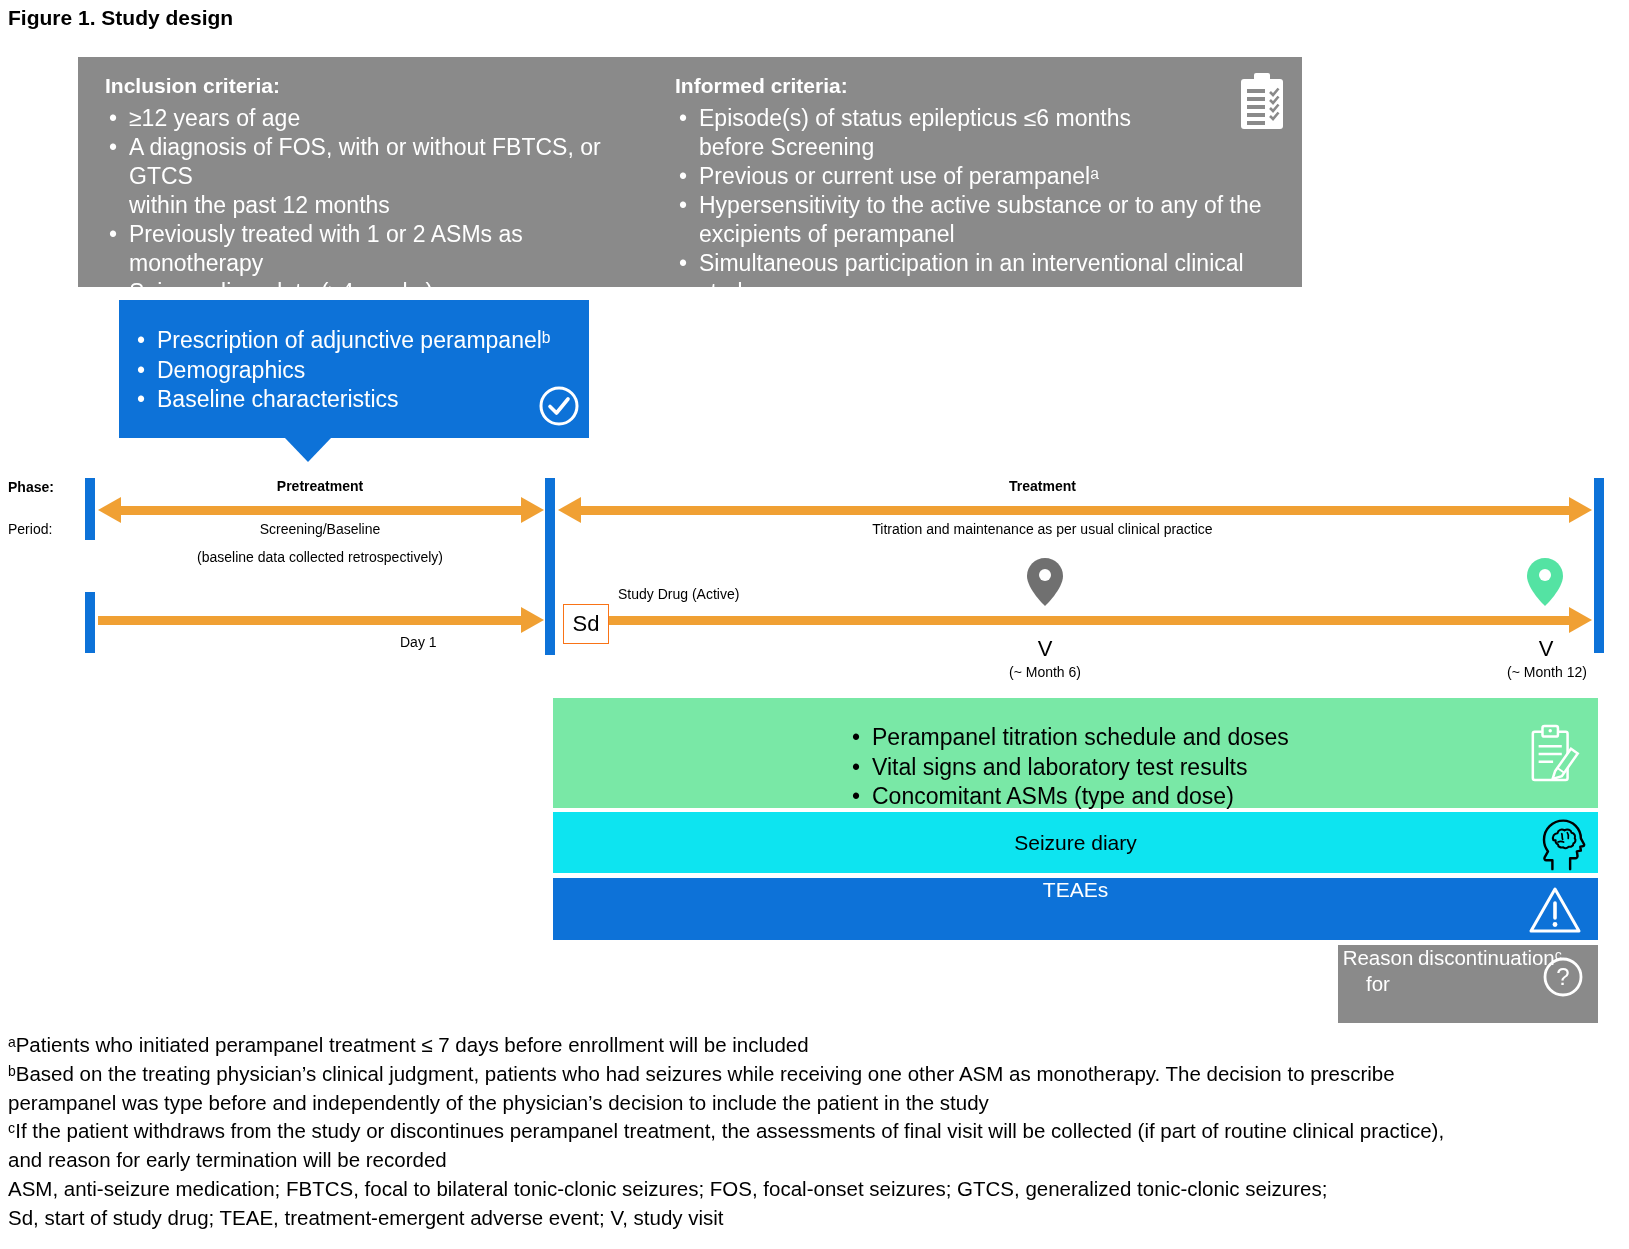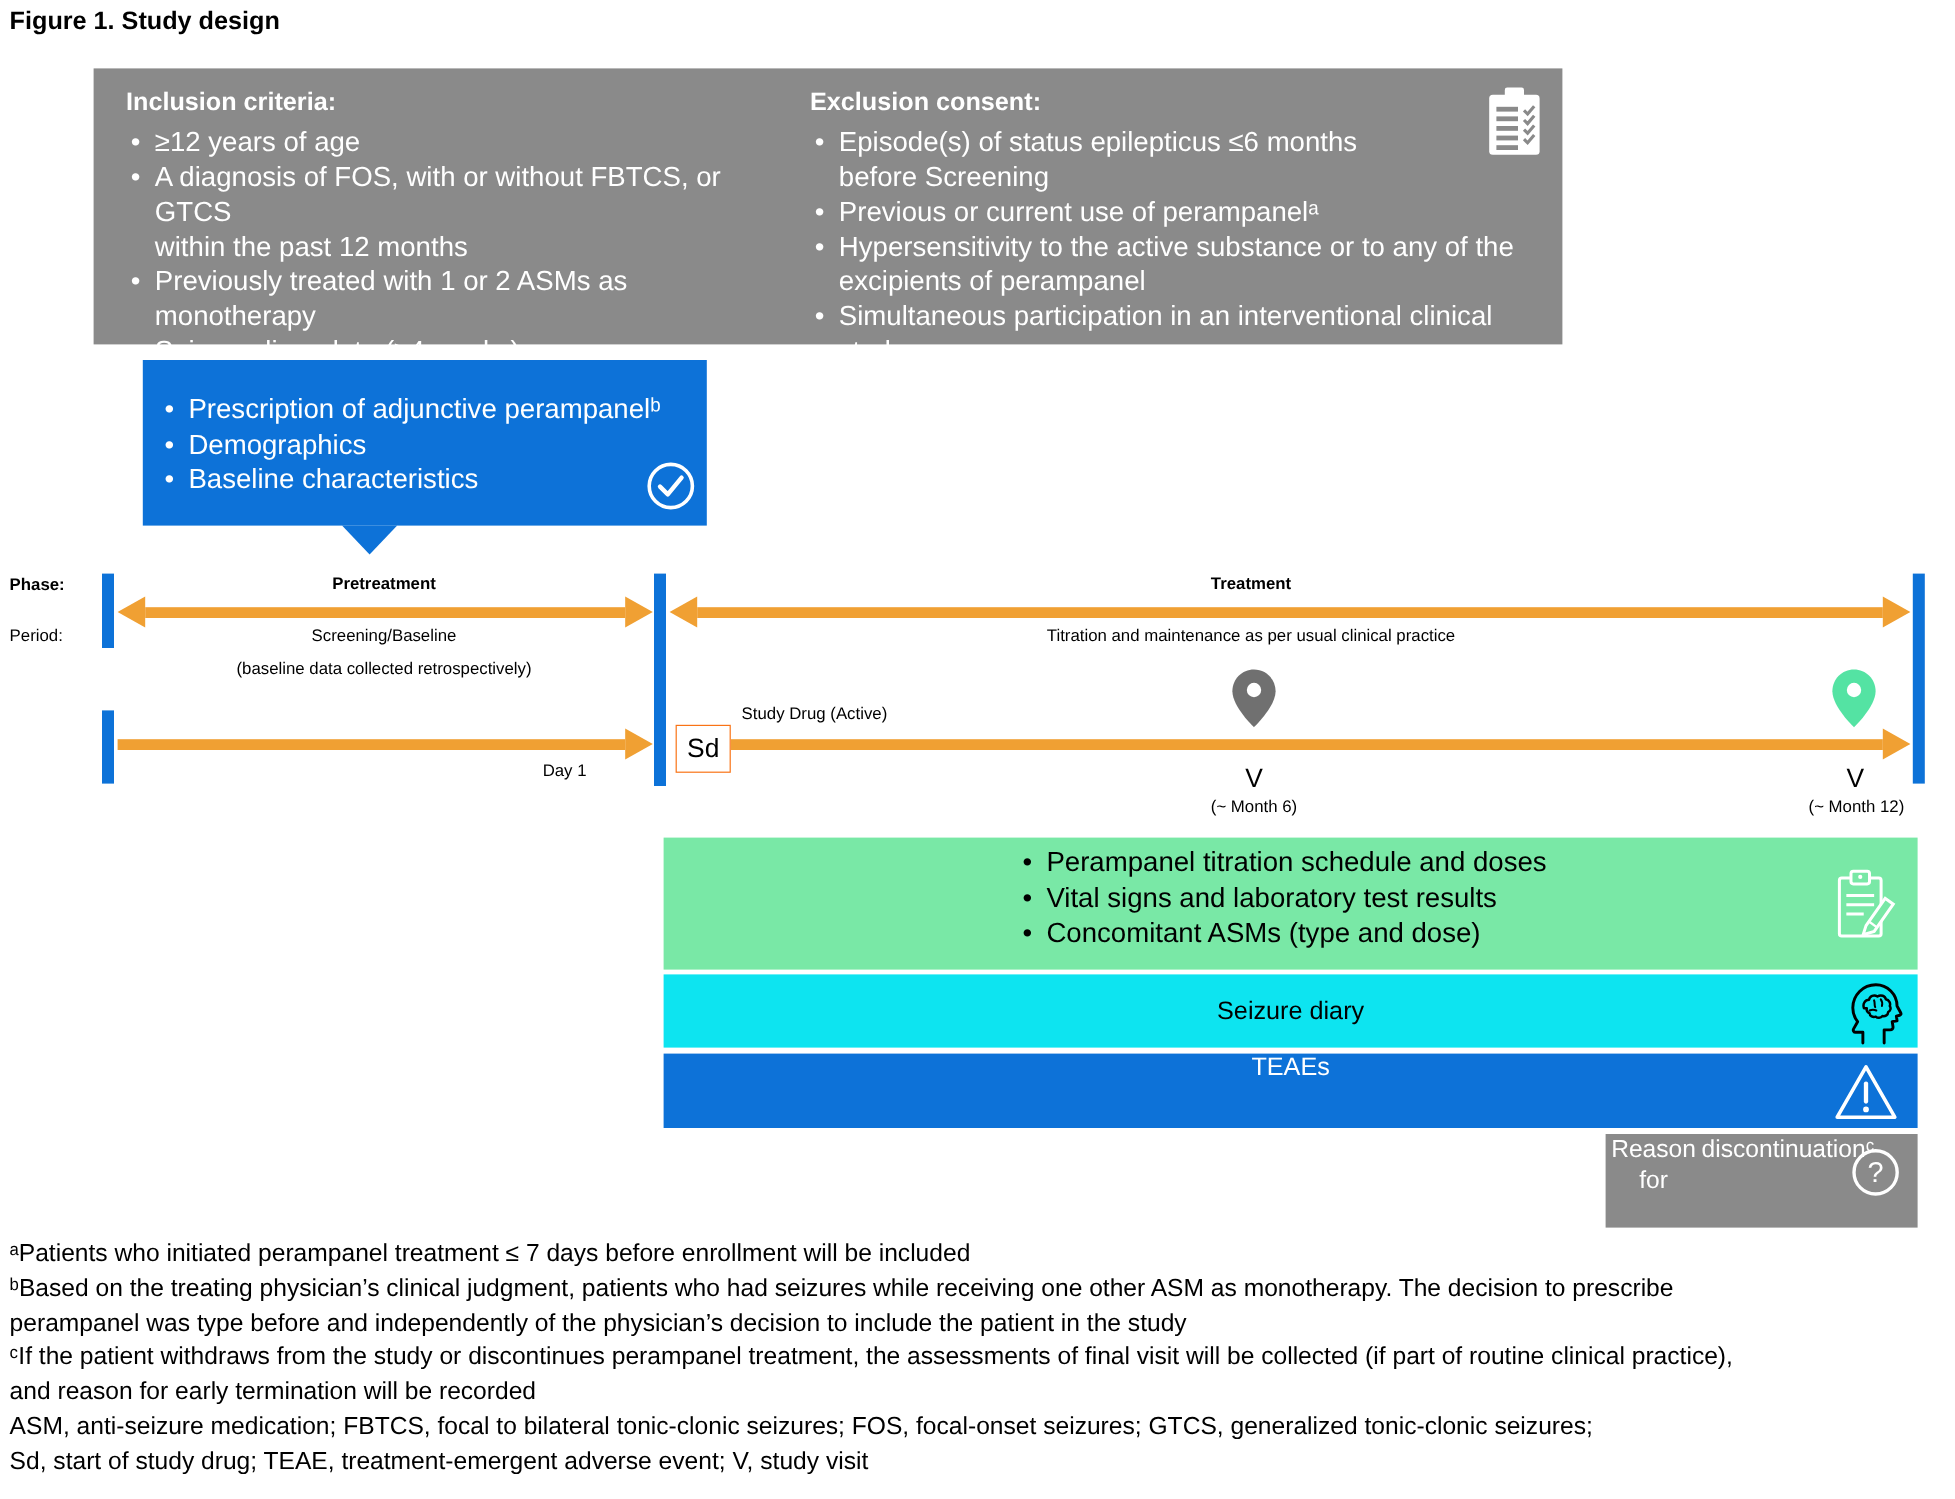--- a/index.html
+++ b/index.html
@@ -38,21 +38,21 @@
         border-right:23px solid #F0A033;}
   .ah-r{width:0;height:0;border-top:13px solid transparent;border-bottom:13px solid transparent;
         border-left:23px solid #F0A033;}
   .sd-box{left:563px;top:604px;width:46px;height:40px;background:#fff;border:1px solid #f97316;
           box-sizing:border-box;display:flex;align-items:center;justify-content:center;
           font-size:22px;color:#000;}
 
   
   .row{left:553px;width:1045px;color:#000;}
   .green-row{top:698px;height:110px;background:#79E8A6;}
-  .green-items{margin-left:295px;width:460px;padding-top:6px;}
+  .green-items{margin-left:295px;width:460px;padding-top:25px;}
   .green-row .bi{line-height:29.5px;}
   .cyan-row{top:812px;height:61px;background:#0DE4F0;display:flex;align-items:center;justify-content:center;font-size:21px;}
   .blue-row{top:878px;height:62px;background:#0D72D8;color:#fff;display:flex;align-items:flex-start;justify-content:center;font-size:21px;}
   .gray-row{left:1338px;top:945px;width:260px;height:78px;background:#8A8A8A;color:#fff;
             font-size:20.5px;line-height:26px;display:flex;flex-direction:row;justify-content:center;
             padding-right:36px;box-sizing:border-box;text-align:center;}
   .row-icon{position:absolute;}
 
   
   .footnotes{left:8px;top:1031px;width:1615px;font-size:20.5px;line-height:28.8px;color:#000;}
@@ -67,21 +67,21 @@
   <div class="abs criteria-box">
     <div class="crit-col incl-col">
       <div class="crit-h">Inclusion criteria:</div>
       <div class="bi">≥12 years of age</div>
       <div class="bi">A diagnosis of FOS, with or without FBTCS, or GTCS
 within the past 12 months</div>
       <div class="bi">Previously treated with 1 or 2 ASMs as monotherapy</div>
       <div class="bi">Seizure diary data (≥4 weeks)</div>
     </div>
     <div class="crit-col excl-col">
-      <div class="crit-h">Exclusion consent:</div>
+      <div class="crit-h">Informed criteria:</div>
       <div class="bi">Episode(s) of status epilepticus ≤6 months
 before Screening</div>
       <div class="bi">Previous or current use of perampanelᵃ</div>
       <div class="bi">Hypersensitivity to the active substance or to any of the
 excipients of perampanel</div>
       <div class="bi">Simultaneous participation in an interventional clinical study</div>
     </div>
     <span class="clipboard-icon">
       <svg width="46" height="60" viewBox="0 0 46 60">
         <rect x="2" y="8" width="42" height="50" rx="3" fill="#fff"></rect>
@@ -139,21 +139,21 @@
     <span class="ah-r"></span>
   </div>
 
   <div class="abs bar" style="left:85px;top:478px;height:62px;"></div>
   <div class="abs bar" style="left:85px;top:592px;height:61px;"></div>
   <div class="abs bar" style="left:545px;top:478px;height:177px;"></div>
   <div class="abs bar" style="left:1594px;top:478px;height:175px;"></div>
 
   <div class="abs tl-label" style="left:618px;top:586px;">Study Drug (Active)</div>
   <div class="abs sd-box">Sd</div>
-  <div class="abs tl-label" style="left:400px;width:141px;top:634px;text-align:center;">Day 1</div>
+  <div class="abs tl-label" style="left:400px;width:141px;top:634px;text-align:left;">Day 1</div>
 
   <span class="abs" style="left:1026px;top:557px;">
     <svg width="38" height="50" viewBox="0 0 38 50">
       <path d="M19 1 C9 1 1 9 1 19 c0 13 18 30 18 30 s18-17 18-30 C37 9 29 1 19 1 z" fill="#707070"></path>
       <circle cx="19" cy="18" r="6" fill="#fff"></circle>
     </svg>
   </span>
   <span class="abs" style="left:1526px;top:557px;">
     <svg width="38" height="50" viewBox="0 0 38 50">
       <path d="M19 1 C9 1 1 9 1 19 c0 13 18 30 18 30 s18-17 18-30 C37 9 29 1 19 1 z" fill="#54E3A3"></path>

